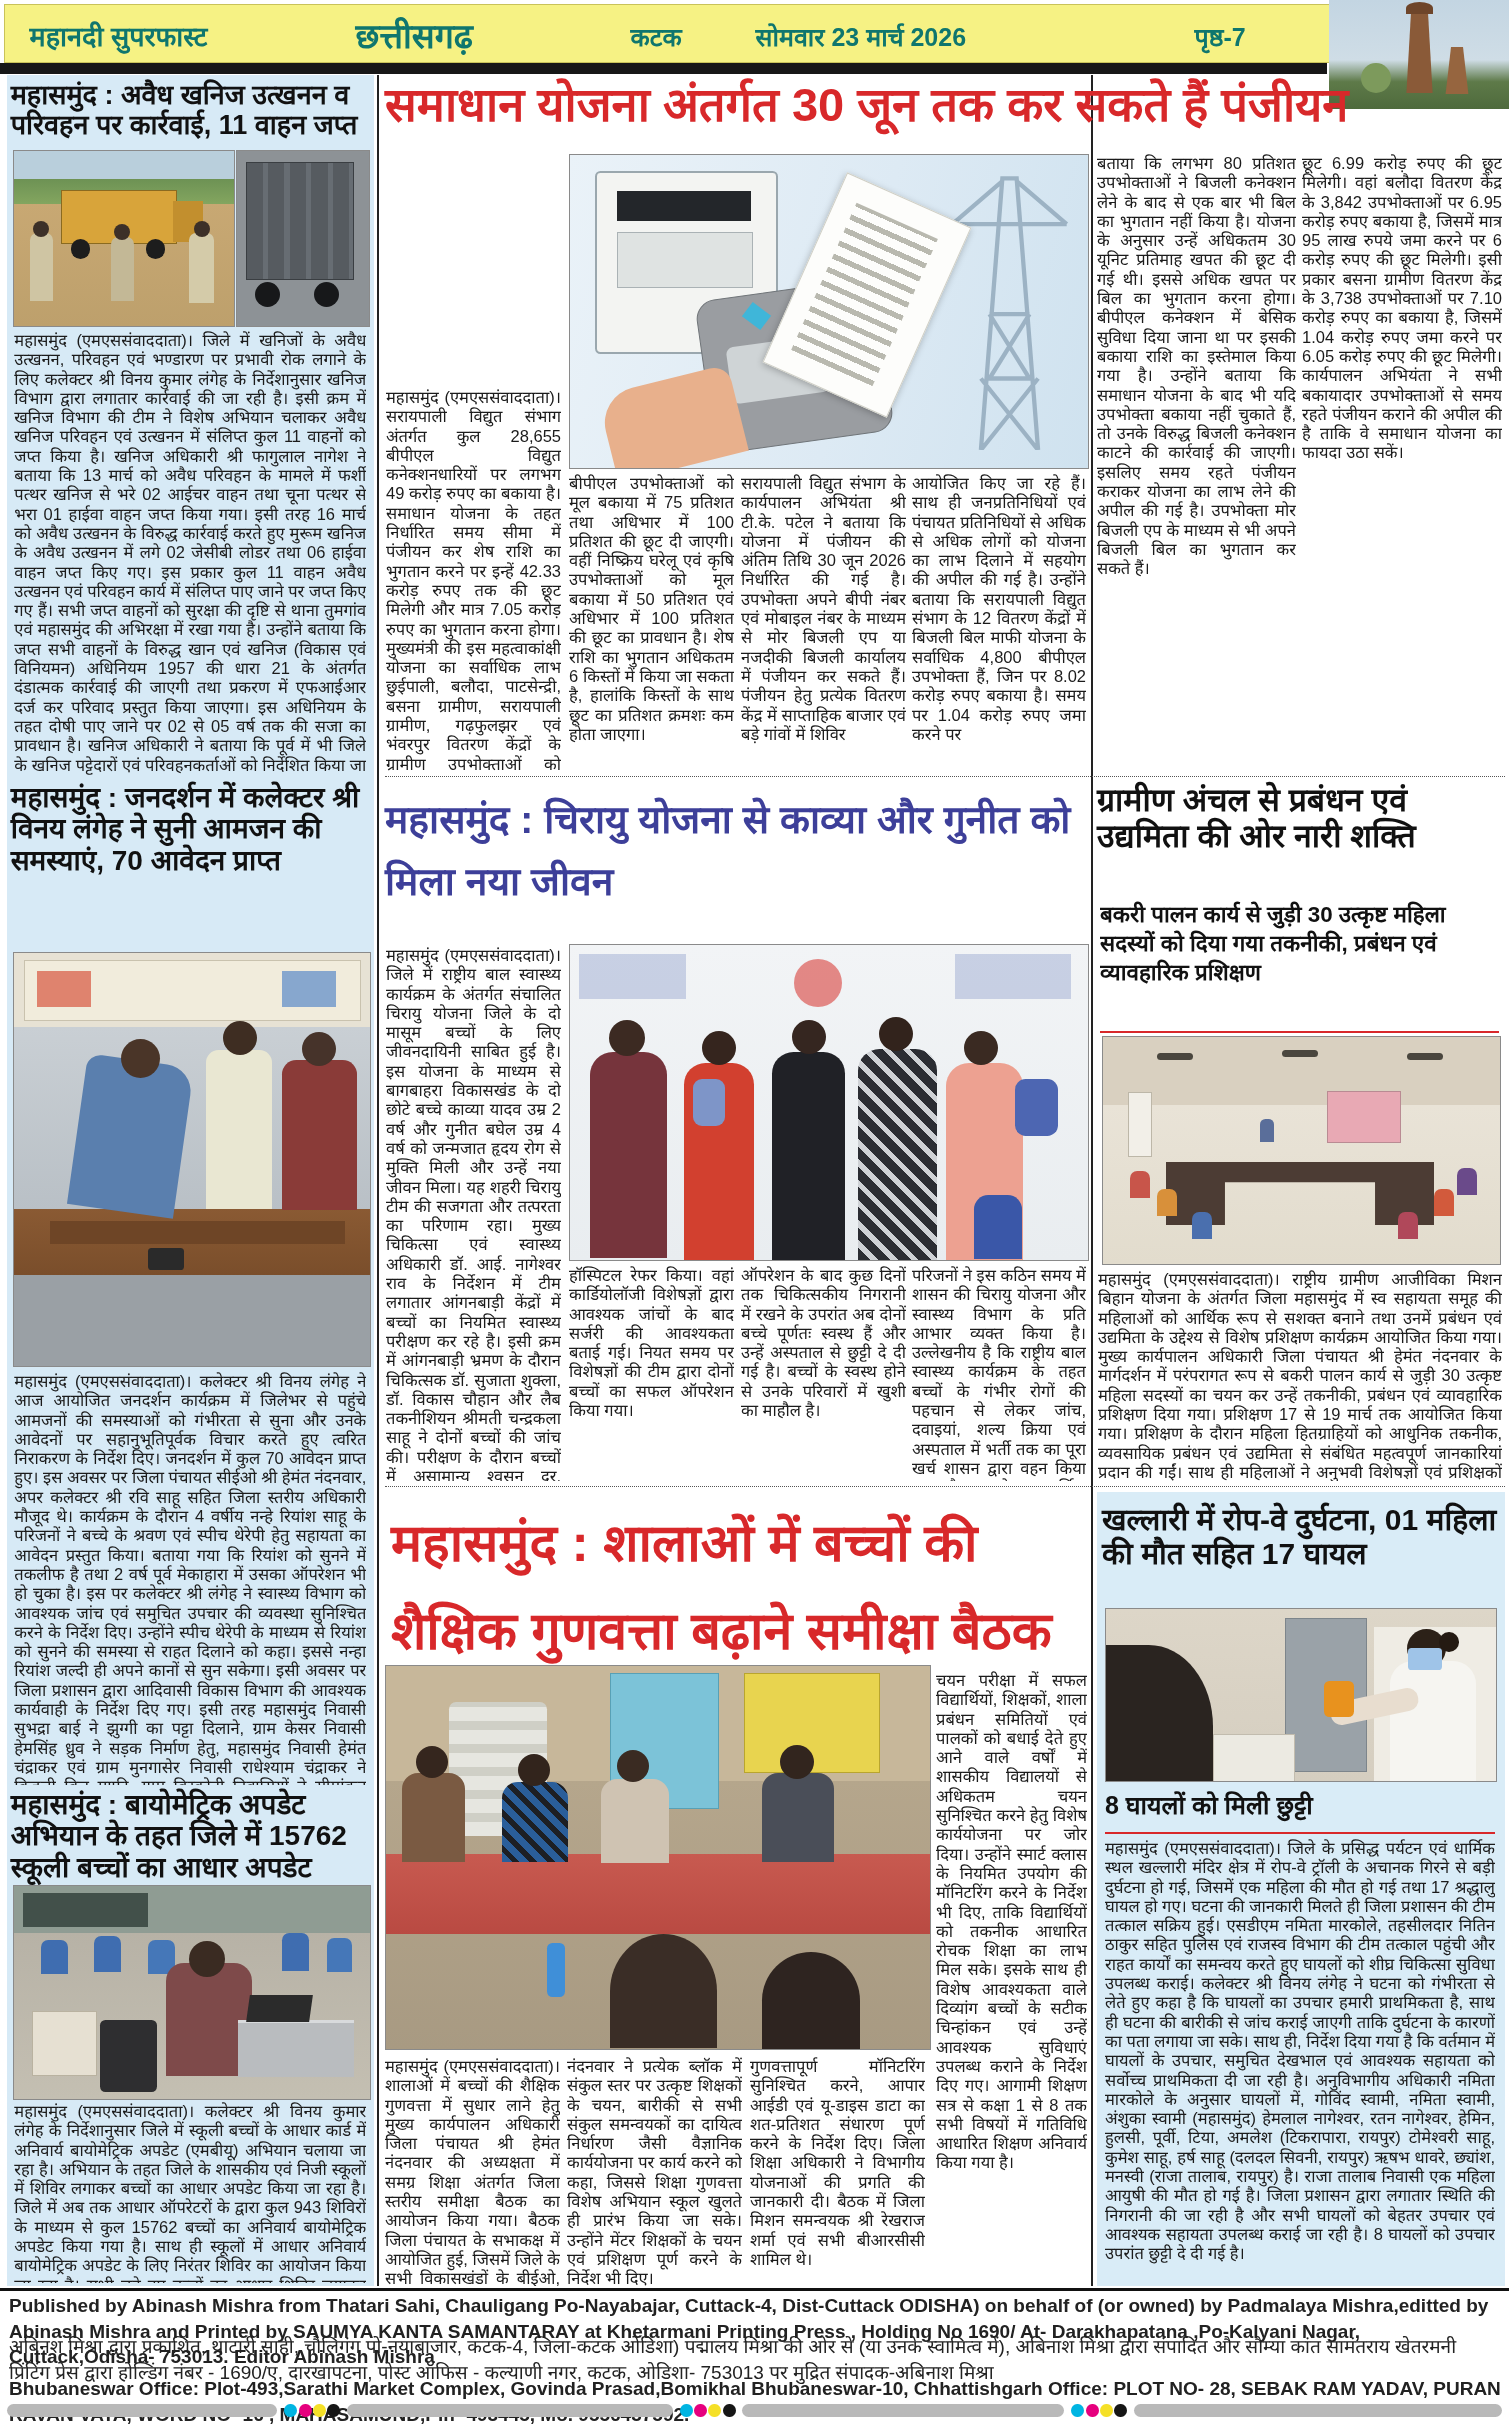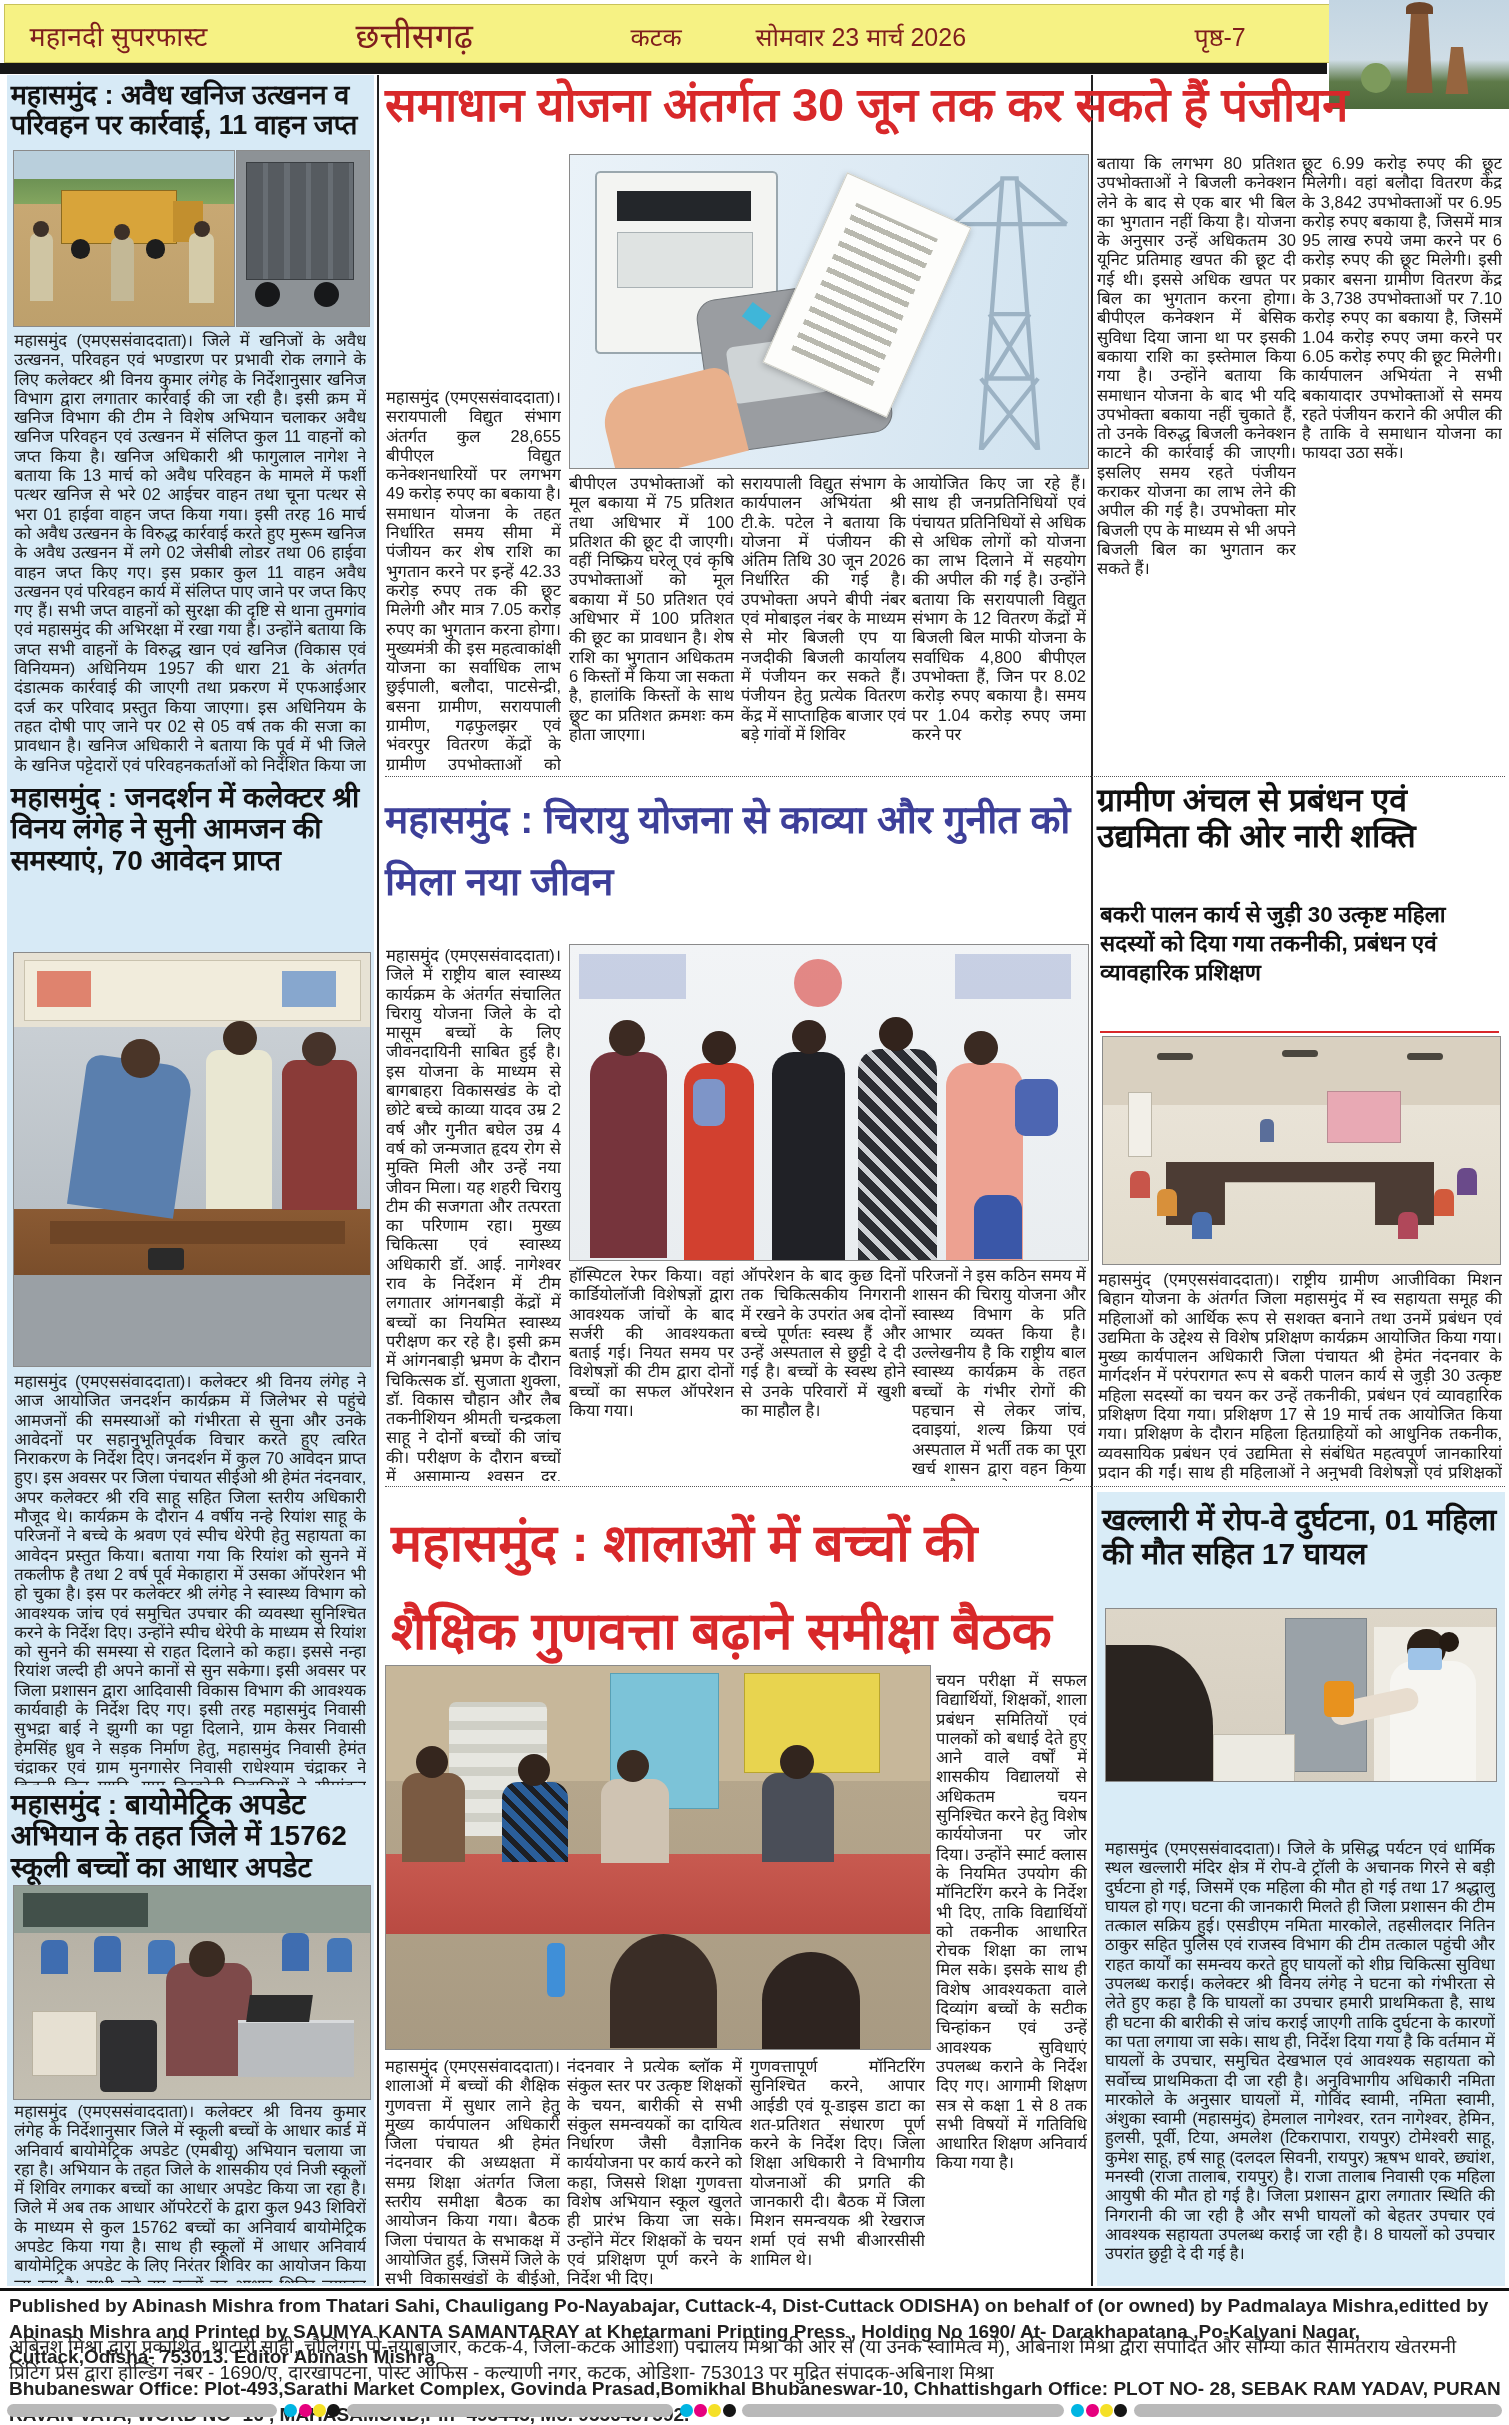--- a/index.html
+++ b/index.html
@@ -10,21 +10,21 @@
   .red{color:#d8282a;}
   .blue{color:#3d3f99;}
   .body-txt{font-size:16.5px;line-height:1.17;text-align:justify;color:#1b1b1b;overflow:hidden;}
   .standfirst{font-size:20.6px;font-weight:bold;line-height:1.3;color:#111;overflow:hidden;}
   .redline{border-bottom:2.7px solid #d8282a;}
   .dotted{border-top:1.8px dotted #555;height:0;}
   .vline{width:1.8px;background:#222;}
   .panel{background:#d7eaf6;}
   .ph{position:absolute;overflow:hidden;background:#cfcfcf;border:0.9px solid #8a8a8a;}
   .ph div{position:absolute;}
-  .mast-txt{font-weight:normal;color:#7f1d1d;white-space:nowrap;}
+  .mast-txt{font-weight:bold;color:#0f766e;white-space:nowrap;}
   .foot{font-size:19px;color:#222;line-height:1.35;}
   .bar{position:absolute;height:13.4px;background:#b9b9b9;border-radius:7.2px;}
   .dot{position:absolute;width:12.5px;height:13.4px;border-radius:50%;}
 </style>
 </head>
 <body>
 
 <div class="page">
 
   <div class="abs" style="left:3.6px;top:3.6px;width:1324px;height:57px;background:#f6f284;border:0.9px solid #c9c25a;">
@@ -202,20 +202,21 @@
     <div style="left:268px;top:18px;width:122px;height:154px;background:#efece4;"></div>
     <div style="left:284px;top:52px;width:86px;height:120px;background:#f6f5f1;border-radius:23px 23px 0 0;"></div>
     <div style="left:301px;top:19.7px;width:39px;height:39px;background:#2c2118;border-radius:50%;"></div>
     <div style="left:333px;top:23px;width:19.7px;height:19.7px;background:#241a12;border-radius:50%;"></div>
     <div style="left:302px;top:39px;width:34px;height:21.5px;background:#9fc4e8;border-radius:3.6px;"></div>
     <div style="left:224px;top:86px;width:89px;height:23px;background:#e8ddcf;border-radius:10.7px;transform:rotate(-12deg);"></div>
     <div style="left:218px;top:72px;width:30px;height:36px;background:#e8921e;border-radius:5.4px;"></div>
     <div style="left:0px;top:36px;width:107px;height:136px;background:#2a2420;border-radius:0 60% 0 0;"></div>
     <div style="left:107px;top:125px;width:80px;height:47px;background:#eceae2;border:0.9px solid #c2bcae;"></div>
   </div>
+  <div class="abs standfirst redline" style="left:1105px;top:1789px;width:390px;height:39px;font-size:25px;padding-bottom:3.6px;">8 घायलों को मिली छुट्टी</div>
   <div class="body-txt abs" style="left:1105px;top:1839px;width:390px;height:442px;">महासमुंद (एमएससंवाददाता)। जिले के प्रसिद्ध पर्यटन एवं धार्मिक स्थल खल्लारी मंदिर क्षेत्र में रोप-वे ट्रॉली के अचानक गिरने से बड़ी दुर्घटना हो गई, जिसमें एक महिला की मौत हो गई तथा 17 श्रद्धालु घायल हो गए। घटना की जानकारी मिलते ही जिला प्रशासन की टीम तत्काल सक्रिय हुई। एसडीएम नमिता मारकोले, तहसीलदार नितिन ठाकुर सहित पुलिस एवं राजस्व विभाग की टीम तत्काल पहुंची और राहत कार्यों का समन्वय करते हुए घायलों को शीघ्र चिकित्सा सुविधा उपलब्ध कराई। कलेक्टर श्री विनय लंगेह ने घटना को गंभीरता से लेते हुए कहा है कि घायलों का उपचार हमारी प्राथमिकता है, साथ ही घटना की बारीकी से जांच कराई जाएगी ताकि दुर्घटना के कारणों का पता लगाया जा सके। साथ ही, निर्देश दिया गया है कि वर्तमान में घायलों के उपचार, समुचित देखभाल एवं आवश्यक सहायता को सर्वोच्च प्राथमिकता दी जा रही है। अनुविभागीय अधिकारी नमिता मारकोले के अनुसार घायलों में, गोविंद स्वामी, नमिता स्वामी, अंशुका स्वामी (महासमुंद) हेमलाल नागेश्वर, रतन नागेश्वर, हेमिन, हुलसी, पूर्वी, टिया, अमलेश (टिकरापारा, रायपुर) टोमेश्वरी साहू, कुमेश साहू, हर्ष साहू (दलदल सिवनी, रायपुर) ऋषभ धावरे, छ्यांश, मनस्वी (राजा तालाब, रायपुर) है। राजा तालाब निवासी एक महिला आयुषी की मौत हो गई है। जिला प्रशासन द्वारा लगातार स्थिति की निगरानी की जा रही है और सभी घायलों को बेहतर उपचार एवं आवश्यक सहायता उपलब्ध कराई जा रही है। 8 घायलों को उपचार उपरांत छुट्टी दे दी गई है।</div>
 
   <div class="abs" style="left:0;top:2288px;width:1510px;height:2.7px;background:#111;"></div>
   <div class="foot abs" style="left:9px;top:2293px;width:1492px;font-weight:bold;">Published by Abinash Mishra from Thatari Sahi, Chauligang Po-Nayabajar, Cuttack-4, Dist-Cuttack ODISHA) on behalf of (or owned) by Padmalaya Mishra,editted by Abinash Mishra and Printed by SAUMYA KANTA SAMANTARAY at Khetarmani Printing Press , Holding No 1690/ At- Darakhapatana ,Po-Kalyani Nagar, Cuttack,Odisha- 753013. Editor Abinash Mishra</div>
   <div class="foot abs" style="left:9px;top:2334px;width:1492px;">अबिनश मिश्रा द्वारा प्रकाशित, थाटारी साही, चौलिगंग पो-नयाबाजार, कटक-4, जिला-कटक ओडिशा) पद्मालय मिश्रा की ओर से (या उनके स्वामित्व में), अबिनाश मिश्रा द्वारा संपादित और सौम्या कांत सामंतराय खेतरमनी प्रिंटिंग प्रेस द्वारा होल्डिंग नंबर - 1690/ए, दारखापटना, पोस्ट ऑफिस - कल्याणी नगर, कटक, ओडिशा- 753013 पर मुद्रित संपादक-अबिनाश मिश्रा</div>
   <div class="foot abs" style="left:9px;top:2376px;width:1492px;font-weight:bold;">Bhubaneswar Office: Plot-493,Sarathi Market Complex, Govinda Prasad,Bomikhal Bhubaneswar-10, Chhattishgarh Office: PLOT NO- 28, SEBAK RAM YADAV, PURAN RAVAN VATA, WORD NO- 16 , MAHASAMUND,Pin- 493445, Mo. 9556437592.</div>
 
   <div class="bar" style="left:7.2px;top:2404px;width:270px;"></div>
   <div class="dot" style="left:284px;top:2404px;background:#00b5e2;"></div>
   <div class="dot" style="left:299px;top:2404px;background:#e6007e;"></div>

